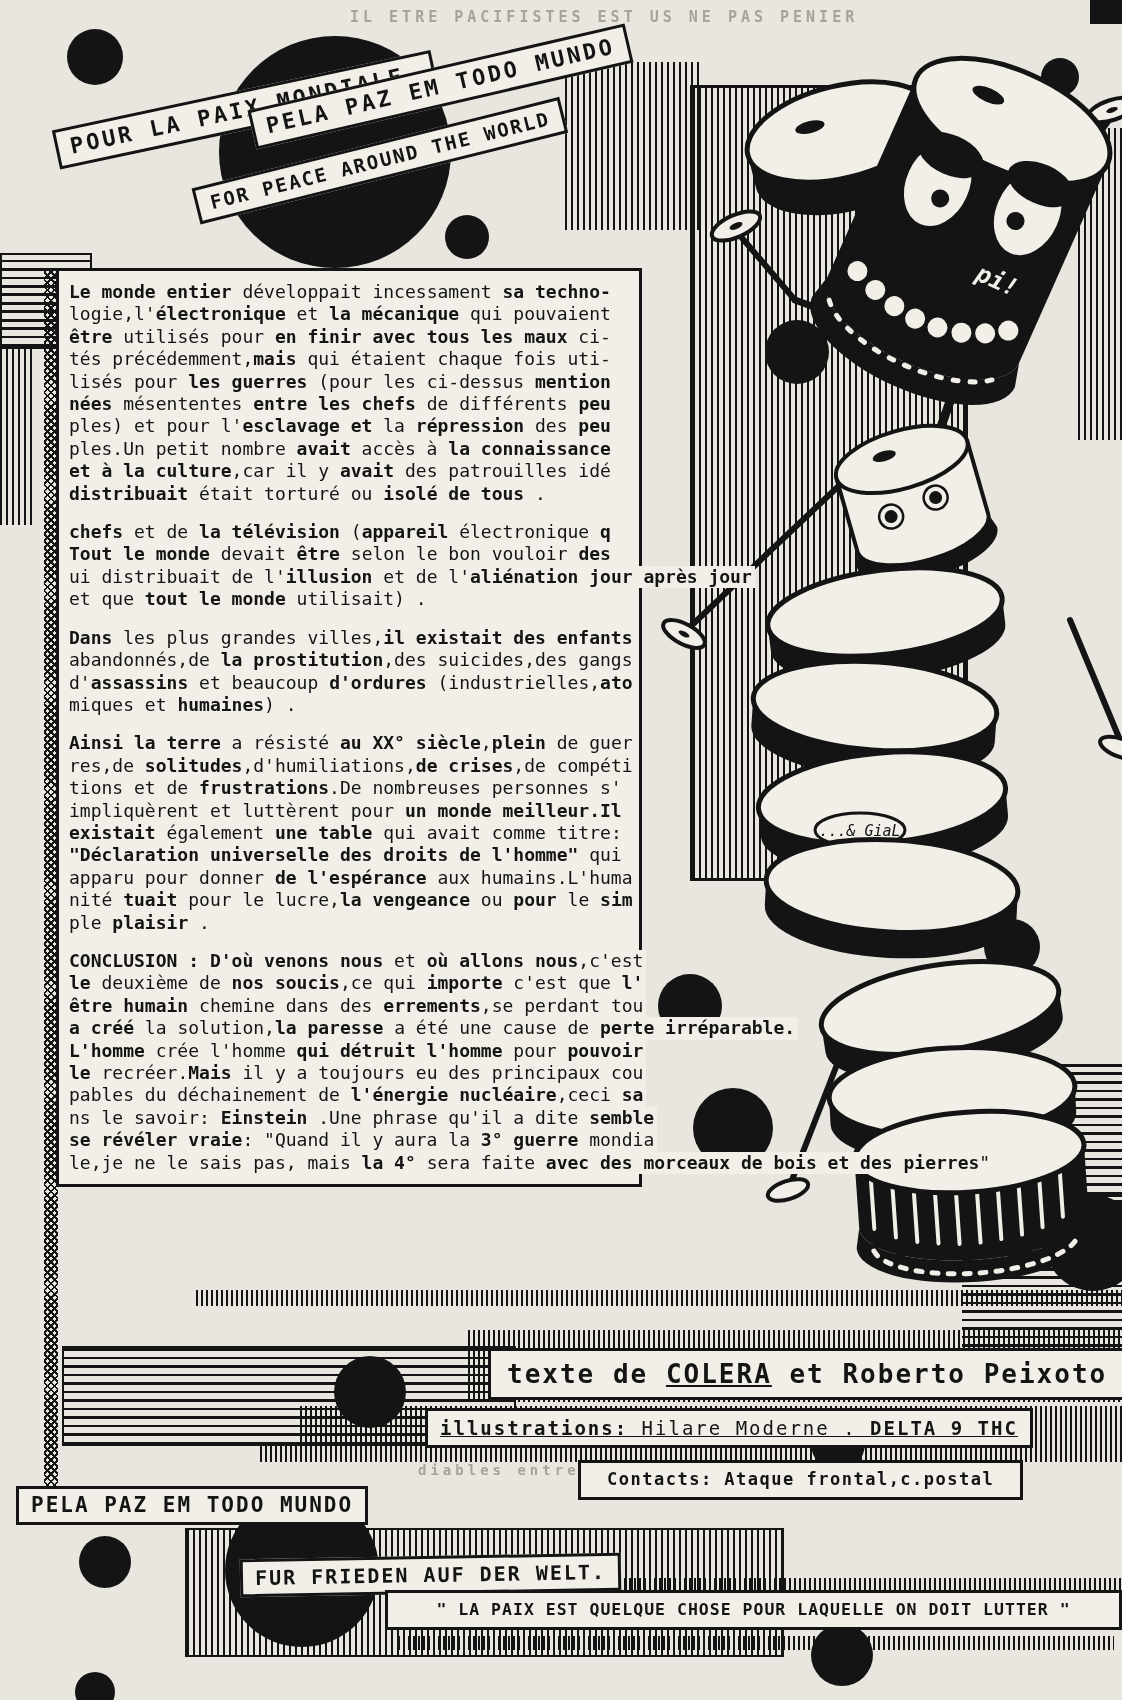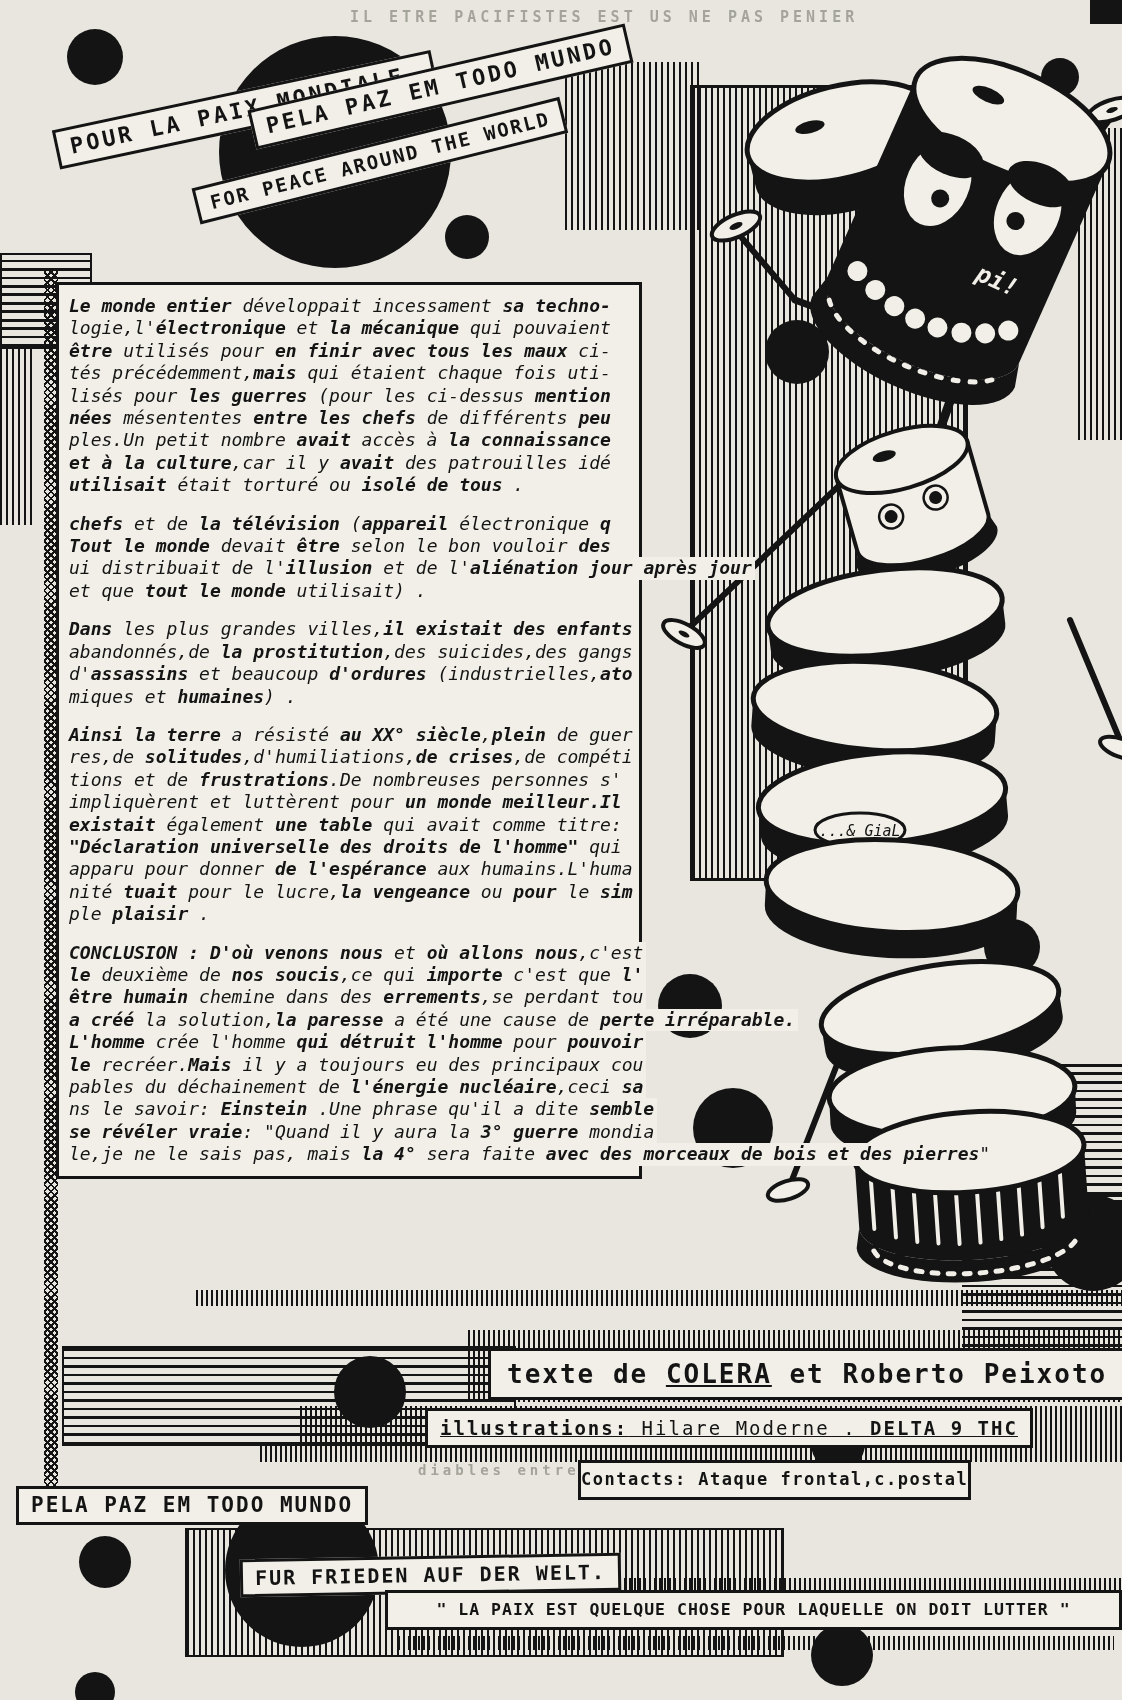--- a/index.html
+++ b/index.html
@@ -33,38 +33,38 @@
   .b-top2{left:252px; top:110px; font-size:22px; letter-spacing:3px;
           transform:rotate(-13deg); transform-origin:left center;}
   .b-top3{left:196px; top:188px; font-size:19px; letter-spacing:2px;
           transform:rotate(-14deg); transform-origin:left center;}
   .b-pela{left:16px; top:1486px; font-size:21px; letter-spacing:2px;}
   .b-fur{left:240px; top:1556px; font-size:20px; letter-spacing:2px; transform:rotate(-1deg);}
   .b-quote{left:385px; top:1590px; width:737px; box-sizing:border-box; text-align:center;
            font-size:16.5px; letter-spacing:1px; padding:8px 6px;}
   
   .textbox{
-    position:absolute; left:56px; top:282px; width:586px; box-sizing:border-box;
+    position:absolute; left:56px; top:268px; width:586px; box-sizing:border-box;
     border:3px solid var(--ink); background:var(--boxpaper);
-    padding:10px 0 10px 10px; font-size:18px; line-height:22.4px;font-style:italic;
+    padding:10px 0 10px 10px; font-size:18px; line-height:22.4px;
   }
   .para{margin:0 0 16px 0;}
   .para:last-child{margin-bottom:0;}
   .tline{width:max-content; background:var(--boxpaper); padding-right:3px; white-space:pre;}
   .b{font-weight:bold;}
   .u{text-decoration:underline;}
   
   .creditbox{position:absolute; background:var(--boxpaper); border:3px solid var(--ink);
              font-weight:bold; white-space:nowrap;}
   .c-texte{left:488px; top:1348px; font-size:26px; letter-spacing:2px; padding:8px 16px;}
   .c-texte span{font-weight:bold;}
   .c-illus{left:425px; top:1408px; font-size:19px; letter-spacing:2px; padding:6px 12px; font-weight:normal;text-decoration:underline;}
   .contactbox{position:absolute; left:578px; top:1460px; background:var(--boxpaper);
               border:3px solid var(--ink); font-size:17px; font-weight:bold;
-              letter-spacing:1.5px; line-height:1.4; padding:5px 0; white-space:nowrap;}
+              letter-spacing:1.5px; line-height:1.4; padding:5px 26px; white-space:nowrap;}
   .corner-mark{position:absolute; left:1090px; top:0; width:32px; height:24px; background:var(--ink);}
   svg text{font-family:"DejaVu Sans Mono", monospace;}
 </style>
 </head>
 <body>
 
 <div class="page">
 
   <span class="ghost" style="left:350px;top:8px;">IL ETRE PACIFISTES EST US NE PAS PENIER</span>
   <span class="ghost" style="left:418px;top:1462px;font-size:14px;">diables entre les</span>
@@ -223,23 +223,24 @@
 
   <div class="textbox">
     <div id="article">
         <div class="para">
           <div class="tline"><span class="b">Le monde entier</span><span> développait incessament </span><span class="b">sa techno-</span></div>
           <div class="tline"><span>logie,l'</span><span class="b">électronique</span><span> et </span><span class="b">la mécanique</span><span> qui pouvaient</span></div>
           <div class="tline"><span class="b">être</span><span> utilisés pour </span><span class="b">en finir avec tous les maux</span><span> ci-</span></div>
           <div class="tline"><span>tés précédemment,</span><span class="b">mais</span><span> qui étaient chaque fois uti-</span></div>
           <div class="tline"><span>lisés pour </span><span class="b">les guerres</span><span> (pour les ci-dessus </span><span class="b">mention</span></div>
           <div class="tline"><span class="b">nées</span><span> mésententes </span><span class="b">entre les chefs</span><span> de différents </span><span class="b">peu</span></div>
+          <div class="tline"><span>ples) et pour l'</span><span class="b">esclavage et</span><span> la </span><span class="b">répression</span><span> des </span><span class="b">peu</span></div>
           <div class="tline"><span>ples.Un petit nombre </span><span class="b">avait</span><span> accès à </span><span class="b">la connaissance</span></div>
           <div class="tline"><span class="b">et à la culture</span><span>,car il y </span><span class="b">avait</span><span> des patrouilles idé</span></div>
-          <div class="tline"><span class="b">utilisait</span><span> était torturé ou </span><span class="b">isolé de tous</span><span> .</span></div>
+          <div class="tline"><span class="b">distribuait</span><span> était torturé ou </span><span class="b">isolé de tous</span><span> .</span></div>
         </div>
         <div class="para">
           <div class="tline"><span class="b">chefs</span><span> et de </span><span class="b">la télévision</span><span> (</span><span class="b">appareil</span><span> électronique </span><span class="b">q</span></div>
           <div class="tline"><span class="b">Tout le monde</span><span> devait </span><span class="b">être</span><span> selon le bon vouloir </span><span class="b">des</span></div>
           <div class="tline"><span>ui distribuait de l'</span><span class="b">illusion</span><span> et de l'</span><span class="b">aliénation jour après jour</span></div>
           <div class="tline"><span>et que </span><span class="b">tout le monde</span><span> utilisait) .</span></div>
         </div>
         <div class="para">
           <div class="tline"><span class="b">Dans</span><span> les plus grandes villes,</span><span class="b">il existait des enfants</span></div>
           <div class="tline"><span>abandonnés,de </span><span class="b">la prostitution</span><span>,des suicides,des gangs</span></div>

